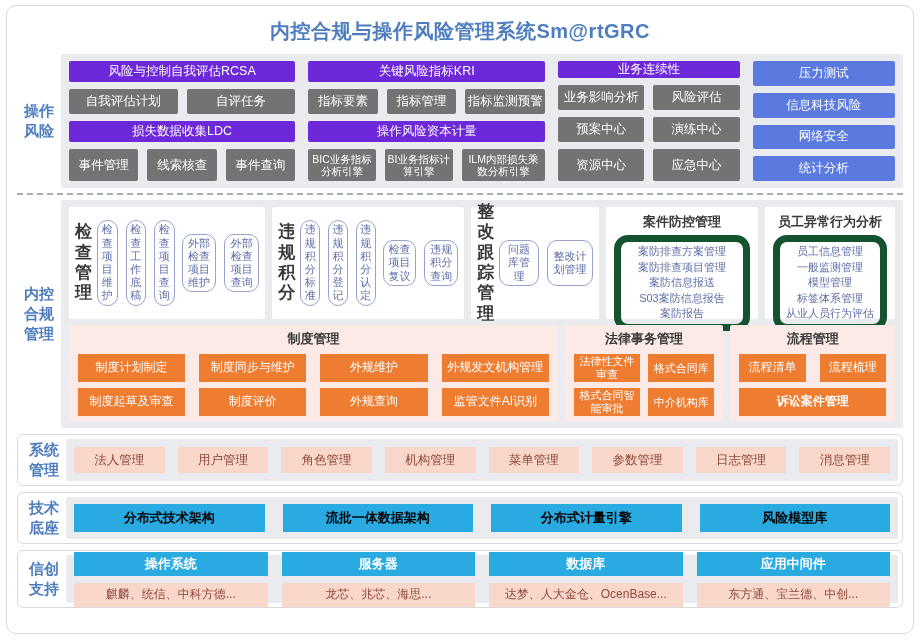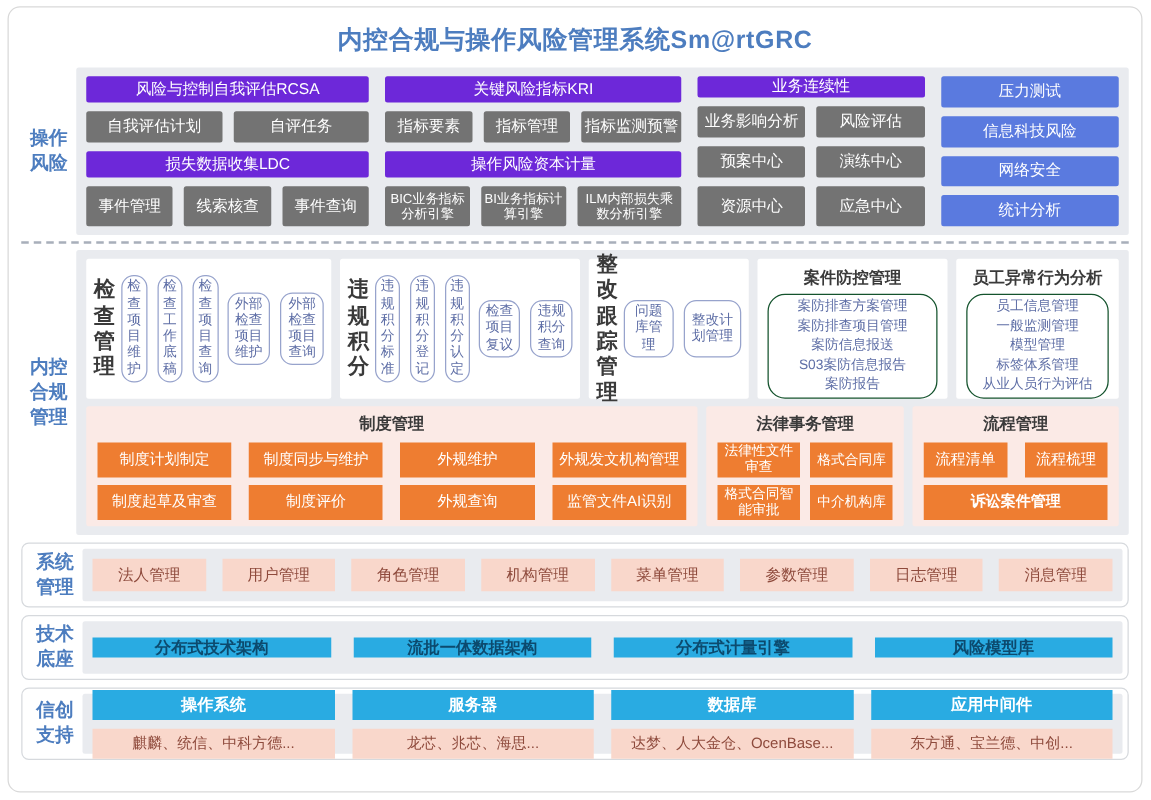--- a/index.html
+++ b/index.html
@@ -25,35 +25,35 @@
   
   .comp-panel{display:flex;flex-direction:column;gap:6px;}
   .cards-row{display:flex;gap:7px;height:112px;}
   .card{background:#fff;border-radius:2px;display:flex;gap:7px;padding:6px;box-sizing:border-box;align-items:center;justify-content:center;min-width:0;}
   .vtitle{width:15px;word-break:break-all;font-weight:bold;color:#3A3A3A;font-size:17px;line-height:1.2;text-align:center;flex:none;}
   .pillcol{display:flex;gap:8px;justify-content:center;flex:1;min-width:0;}
   .pill{border:1px solid #97A3CC;border-radius:10px;background:#fff;color:#5E6EA6;font-size:11px;display:flex;align-items:center;justify-content:center;text-align:center;padding:2px 3px;min-height:19px;line-height:1.2;}
   .pill.tall{min-height:33px;}
   .hcard{flex-direction:column;gap:4px;padding:6px 8px;justify-content:flex-start;}
   .htitle{font-weight:bold;color:#3A3A3A;font-size:13px;text-align:center;}
-  .roundbox{flex:1;width:100%;border:1px solid #14532d;border-radius:14px;color:#5E6EA6;font-size:11px;line-height:1.42;display:flex;flex-direction:column;align-items:center;justify-content:center;box-sizing:border-box;padding:2px;}
+  .roundbox{flex:1;width:100%;border:7px solid #14532d;border-radius:14px;color:#5E6EA6;font-size:11px;line-height:1.42;display:flex;flex-direction:column;align-items:center;justify-content:center;box-sizing:border-box;padding:2px;}
   .pink-row{display:flex;gap:7px;height:96px;}
   .pinkcard{background:#FBEAE6;border-radius:2px;padding:5px 9px;box-sizing:border-box;display:flex;flex-direction:column;gap:6px;min-width:0;}
   .ptitle{text-align:center;font-weight:bold;color:#3A3A3A;font-size:13px;flex:none;}
   .orow{display:flex;gap:14px;flex:1;min-height:0;}
   .obtn{background:#EE7D31;color:#fff;display:flex;align-items:center;justify-content:center;flex:1;font-size:12px;text-align:center;line-height:1.15;min-width:0;cursor:default;}
   .legal .orow{gap:8px;}
   .legal .obtn{font-size:11px;padding:0 2px;}
   
   .rowbox{display:flex;border:1px solid #D6D9DD;border-radius:6px;margin-top:6px;padding:4px 4px;box-sizing:border-box;}
   .rowbox .panel{display:flex;align-items:center;}
   .sys-panel{gap:13px;height:42px;}
   .pinkbtn{flex:1;background:#F9D7CB;color:#8E4A3C;font-size:12.5px;height:26px;display:flex;align-items:center;justify-content:center;cursor:default;}
   .tech-panel{gap:18px;height:42px;}
-  .cyanbtn{flex:1;background:#29ABE2;color:#0c4a6e;font-weight:bold;font-size:13px;height:16px;display:flex;align-items:center;justify-content:center;cursor:default;}
+  .cyanbtn{flex:1;background:#29ABE2;color:#000000;font-weight:bold;font-size:13px;height:28px;display:flex;align-items:center;justify-content:center;cursor:default;}
   .xc-panel{gap:14px;height:48px;}
   .xc-col{flex:1;display:flex;flex-direction:column;gap:7px;min-width:0;}
   .xc-hdr{background:#29ABE2;color:#fff;font-weight:bold;font-size:13px;height:24px;display:flex;align-items:center;justify-content:center;cursor:default;}
   .xc-val{background:#F9D7CB;color:#8E4A3C;font-size:12px;height:24px;display:flex;align-items:center;justify-content:center;cursor:default;}
 </style>
 </head>
 <body>
 
 <div class="frame">
   <div class="title">内控合规与操作风险管理系统Sm@rtGRC</div>

